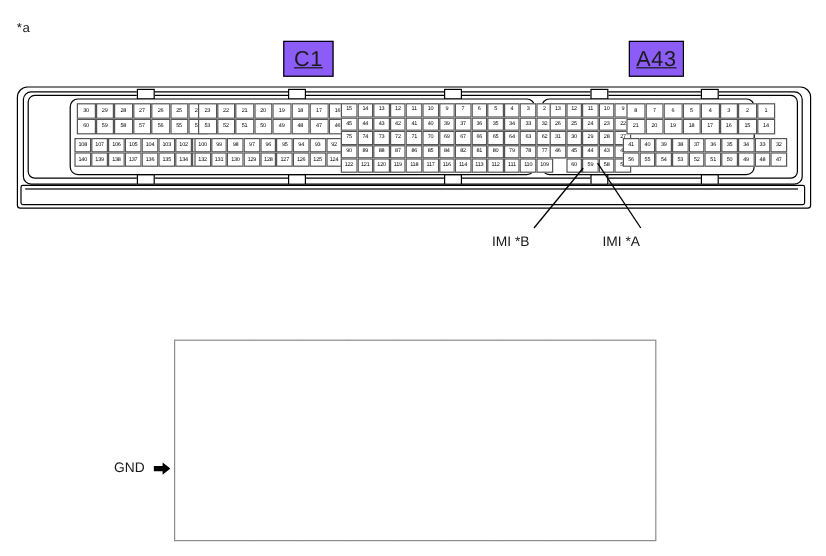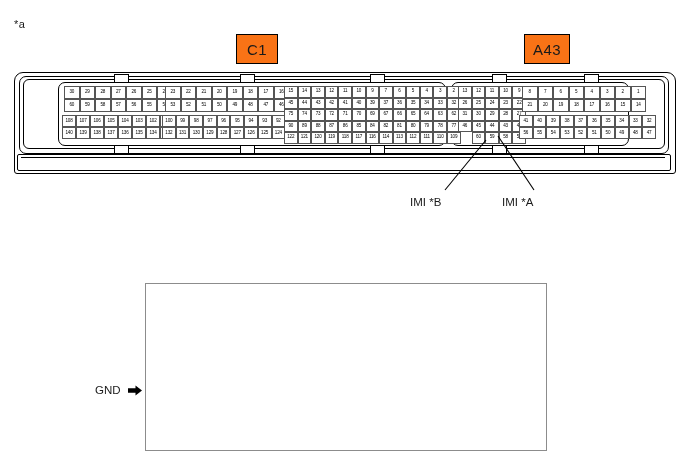--- a/index.html
+++ b/index.html
@@ -4,23 +4,23 @@
 <style>
   html,body{margin:0;padding:0;background:#ffffff;}
   body{width:688px;height:463px;position:relative;overflow:hidden;
        font-family:"Liberation Sans",sans-serif;color:#1a1a1a;}
   .lbl{position:absolute;white-space:nowrap;}
 
   
   #star-a{left:14px;top:18px;font-size:11px;letter-spacing:.5px;}
 
   
-  .tagbox{position:absolute;border:1.6px solid #000;background:#f97316;
+  .tagbox{position:absolute;border:1.6px solid #000;background:#8b5cf6;
           display:flex;align-items:center;justify-content:center;
-          font-size:15px;letter-spacing:.5px;}
+          font-size:18px;letter-spacing:.5px;text-decoration:underline;}
   #tag-c1{left:236px;top:34px;width:40px;height:28px;}
   #tag-a43{left:524px;top:34px;width:44px;height:28px;}
 
   
   #ecu{position:absolute;left:14px;top:72px;width:660px;height:100px;}
   #ecu .shell{position:absolute;left:0;top:0;width:660px;height:100px;
       border:1.6px solid #000;border-radius:9px 9px 3px 3px;background:#fff;}
   #ecu .shell2{position:absolute;left:5px;top:4px;width:648px;height:76px;
       border:1.2px solid #000;border-radius:7px;background:#fff;}
   #ecu .shell3{position:absolute;left:9px;top:7px;width:640px;height:68px;

